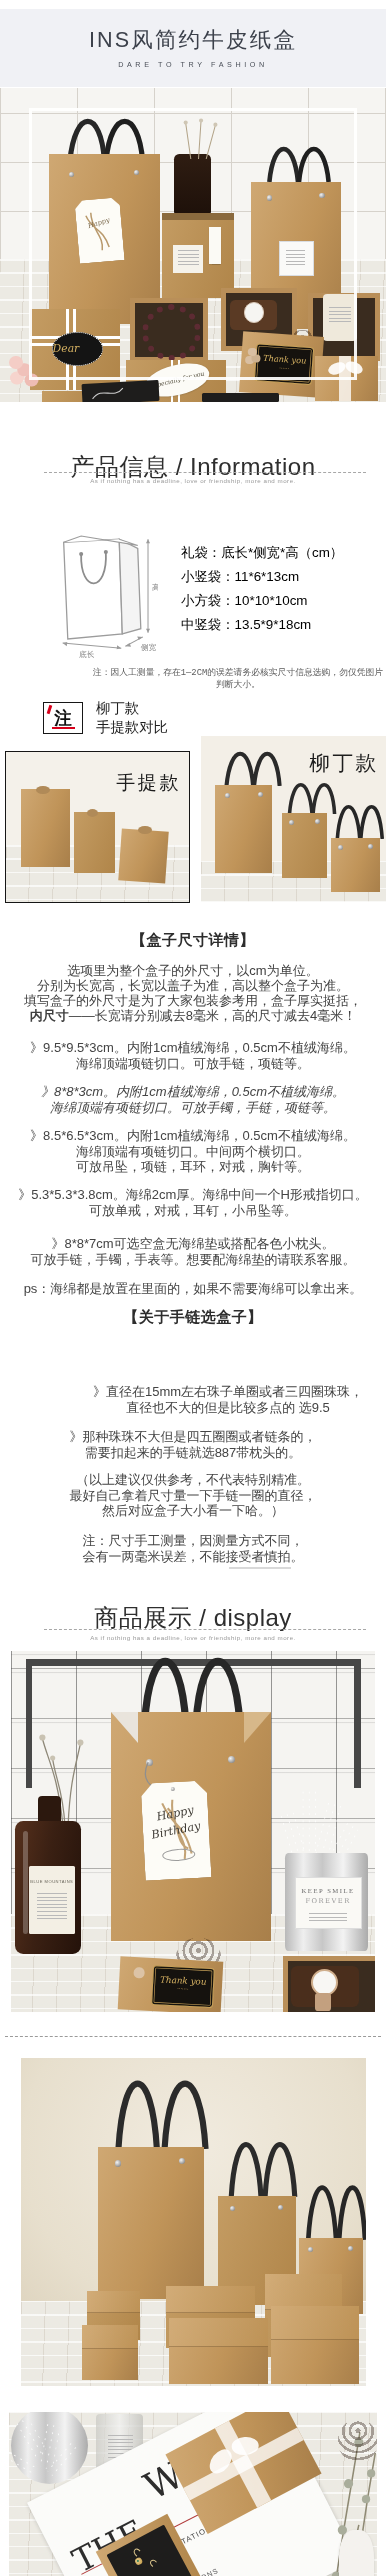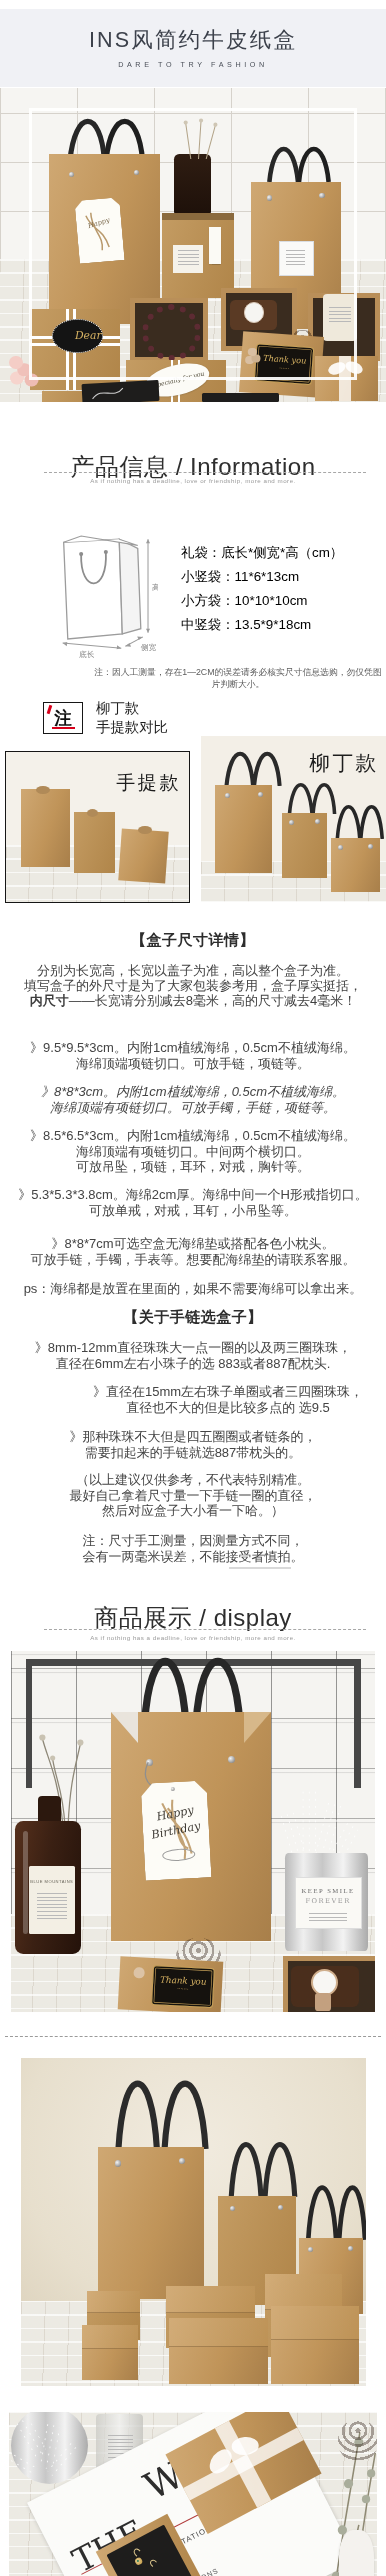--- a/index.html
+++ b/index.html
@@ -126,21 +126,21 @@
       <div class="abs" style="left:28px;top:59px;width:33px;height:33px;background:#fafaf8;border:1px solid #d9dde2;">
         <div class="mini-lines abs" style="left:6.2px;top:8.2px;width:18.5px;height:15.5px;"></div>
       </div>
     </div>
 
     <div class="abs kraft2" style="left:30px;top:221px;width:90px;height:81px;">
       <div class="abs" style="left:36px;top:0;width:2.6px;height:81px;background:#fff;"></div>
       <div class="abs" style="left:43px;top:0;width:2.6px;height:81px;background:#fff;"></div>
       <div class="abs" style="left:0;top:27px;width:90px;height:2.6px;background:#fff;"></div>
       <div class="abs" style="left:0;top:34px;width:90px;height:2.6px;background:#fff;"></div>
-      <div class="abs" style="left:21.6px;top:10px;width:49px;height:32px;background:#141414;border-radius:50%;border:1px dotted #fff;text-align:right;">
+      <div class="abs" style="left:21.6px;top:23px;width:49px;height:32px;background:#141414;border-radius:50%;border:1px dotted #fff;text-align:left;">
         <span class="script gold" style="font-size:10.8px;line-height:32px;">Dear</span>
       </div>
     </div>
 
     <div class="open-box" style="left:130px;top:210px;width:68px;height:54px;">
       <div class="abs" style="left:7.2px;top:1px;width:47px;height:45px;border-radius:50%;border:6.7px dotted #5d2b33;"></div>
     </div>
 
     <div class="open-box" style="left:221px;top:200px;width:66px;height:53px;">
       <div class="abs" style="left:4.1px;top:7.2px;width:47px;height:30px;background:#5a3a24;border-radius:5.2px;"></div>
@@ -209,21 +209,21 @@
     <line x1="152" y1="222" x2="186" y2="204" stroke="#9c9c9c" stroke-width="2"></line>
     <path d="M152,222 l8,-6 3,7 z M186,204 l-8,6 -3,-7 z" fill="#9c9c9c"></path>
     <text x="182" y="230" font-size="15" fill="#7d7d7d">侧宽</text>
   </svg>
   <div class="abs" style="left:181px;top:541px;">
     <div class="sizeline" style="font-weight:500;">礼袋：底长*侧宽*高（cm）</div>
     <div class="sizeline">小竖袋：11*6*13cm</div>
     <div class="sizeline">小方袋：10*10*10cm</div>
     <div class="sizeline">中竖袋：13.5*9*18cm</div>
   </div>
-  <div class="abs note-sm" style="left:90px;top:667px;width:296px;text-align:center;">注：因人工测量，存在1—2CM的误差请务必核实尺寸信息选购，勿仅凭图片判断大小。</div>
+  <div class="abs note-sm" style="left:90px;top:667px;width:296px;text-align:center;font-family:Liberation Mono, monospace;">注：因人工测量，存在1—2CM的误差请务必核实尺寸信息选购，勿仅凭图片判断大小。</div>
 
   <div class="badge-box" style="left:43px;top:702px;">
     <div class="badge-tick"></div>
     <div class="badge-zhu">注</div>
     <div class="badge-under"></div>
   </div>
   <div class="abs" style="left:96px;top:699px;font-size:14.4px;color:#1f1f1f;line-height:19px;">
     <div>柳丁款</div>
     <div>手提款对比</div>
   </div>
@@ -259,20 +259,21 @@
       <path d="M12,92 C18,8 50,8 56,92 M58,92 C64,8 94,8 100,92" fill="none" stroke="#262626" stroke-width="7"></path>
     </svg>
     <div class="abs kraft" style="left:130px;top:102px;width:49px;height:54px;">
       <div class="rivet" style="left:7.2px;top:7.2px;"></div>
         <div class="rivet" style="right:7.2px;top:6.2px;"></div>
     </div>
   </div>
 
   <div class="abs ctr h2b" style="top:931px;">【盒子尺寸详情】</div>
   <div class="abs ctr body-ln" style="top:963px;">
+    <div>选项里为整个盒子的外尺寸，以cm为单位。</div>
     <div>分别为长宽高，长宽以盖子为准，高以整个盒子为准。</div>
     <div>填写盒子的外尺寸是为了大家包装参考用，盒子厚实挺括，</div>
     <div><b>内尺寸</b><span>——长宽请分别减去8毫米，高的尺寸减去4毫米！</span></div>
   </div>
   <div class="abs ctr item-ln" style="top:1040px;">
     <div>》9.5*9.5*3cm。内附1cm植绒海绵，0.5cm不植绒海绵。</div>
     <div>海绵顶端项链切口。可放手链，项链等。</div>
   </div>
   <div class="abs ctr item-ln" style="top:1084px;font-style:italic;">
     <div>》8*8*3cm。内附1cm植绒海绵，0.5cm不植绒海绵。</div>
@@ -287,24 +288,20 @@
     <div>》5.3*5.3*3.8cm。海绵2cm厚。海绵中间一个H形戒指切口。</div>
     <div>可放单戒，对戒，耳钉，小吊坠等。</div>
   </div>
   <div class="abs ctr item-ln" style="top:1236px;">
     <div>》8*8*7cm可选空盒无海绵垫或搭配各色小枕头。</div>
     <div>可放手链，手镯，手表等。想要配海绵垫的请联系客服。</div>
   </div>
   <div class="abs ctr item-ln" style="top:1281px;">ps：海绵都是放置在里面的，如果不需要海绵可以拿出来。</div>
 
   <div class="abs ctr h2b" style="top:1308px;">【关于手链选盒子】</div>
-  <div class="abs ctr item-ln" style="top:1340px;">
-    <div>》8mm-12mm直径珠珠大一点一圈的以及两三圈珠珠，</div>
-    <div>直径在6mm左右小珠子的选 883或者887配枕头.</div>
-  </div>
   <div class="abs ctr item-ln" style="top:1384px;padding-left:35px;">
     <div>》直径在15mm左右珠子单圈或者三四圈珠珠，</div>
     <div>直径也不大的但是比较多点的 选9.5</div>
   </div>
   <div class="abs ctr item-ln" style="top:1429px;">
     <div>》那种珠珠不大但是四五圈圈或者链条的，</div>
     <div>需要扣起来的手链就选887带枕头的。</div>
   </div>
   <div class="abs ctr item-ln" style="top:1472px;">
     <div>（以上建议仅供参考，不代表特别精准。</div>

